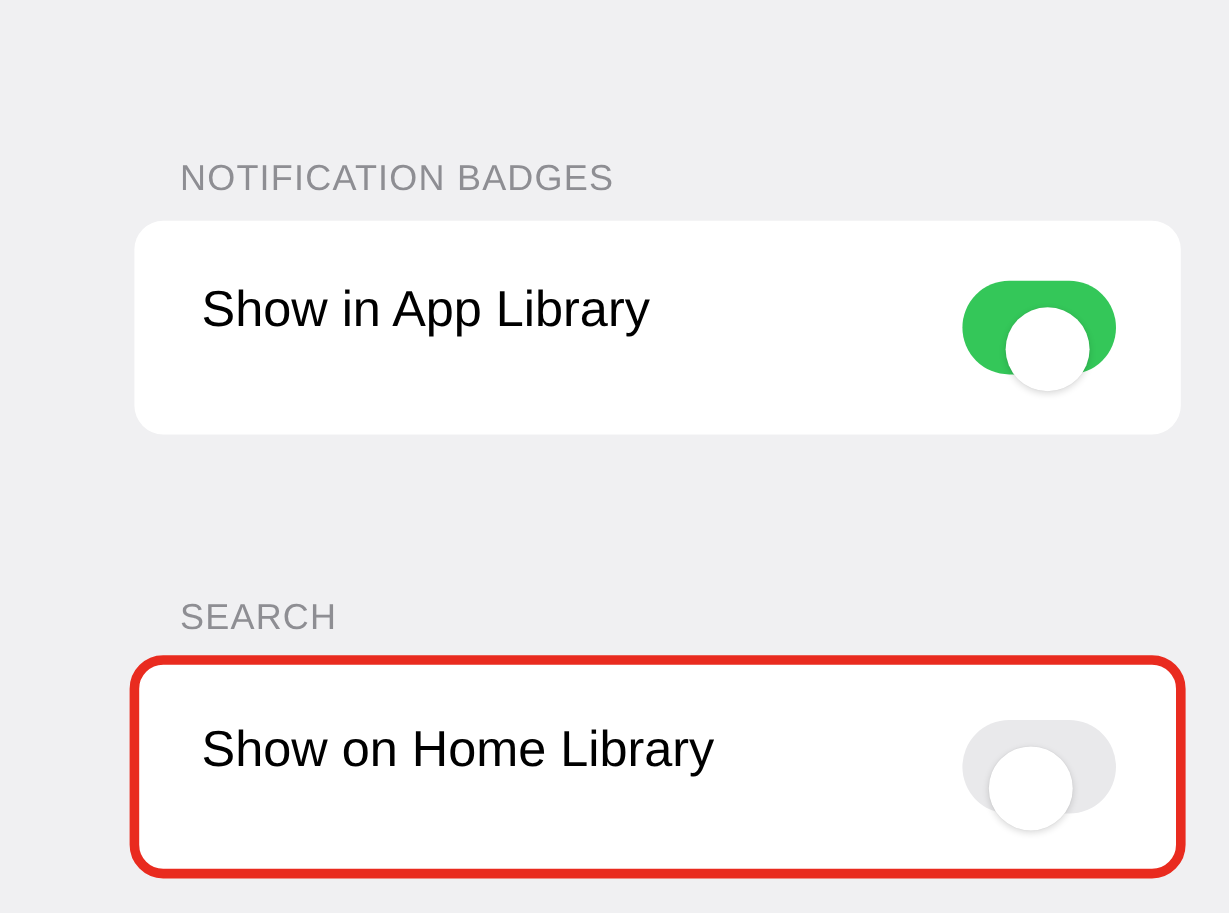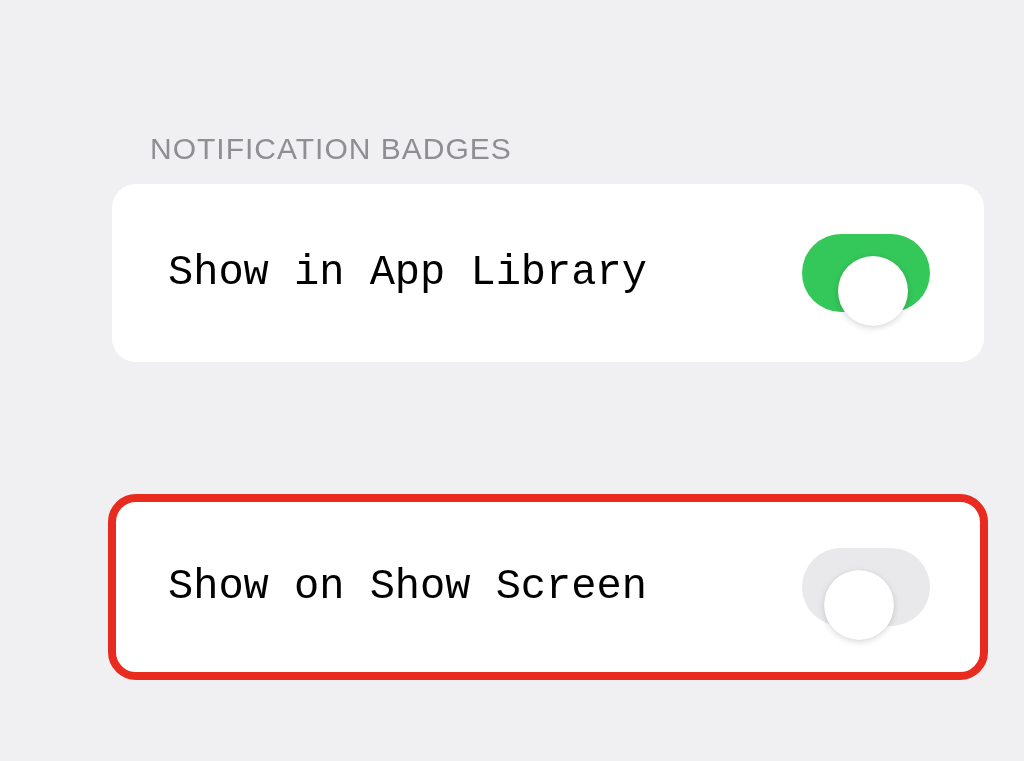--- a/index.html
+++ b/index.html
@@ -23,25 +23,24 @@
       color: #8e8e93;
       letter-spacing: 1px;
       padding-left: 38px;
       margin-bottom: 18px;
       font-weight: 400;
     }
     .setting-row {
       background: #ffffff;
       border-radius: 24px;
       display: flex;
-      align-items: center;
+      align-items: flex-start;
       justify-content: space-between;
       padding: 32px 36px 32px 38px;
       position: relative;
-      font-family: Liberation Mono, monospace;
     }
     .setting-label {
       font-size: 42px;
       color: #000000;
       font-weight: 400;
     }
     .gap {
       height: 100px;
     }
     .highlighted {
@@ -88,21 +87,22 @@
 
   <div class="setting-row">
     <span class="setting-label">Show in App Library</span>
     <div class="toggle on">
       <div class="toggle-knob"></div>
     </div>
   </div>
 
   <div class="gap"></div>
 
+  <div class="section-header">SEARCH</div>
 
   <div class="setting-row highlighted">
-    <span class="setting-label">Show on Show Screen</span>
+    <span class="setting-label">Show on Home Library</span>
     <div class="toggle off">
       <div class="toggle-knob"></div>
     </div>
   </div>
 
 </div>
 
 </body></html>

